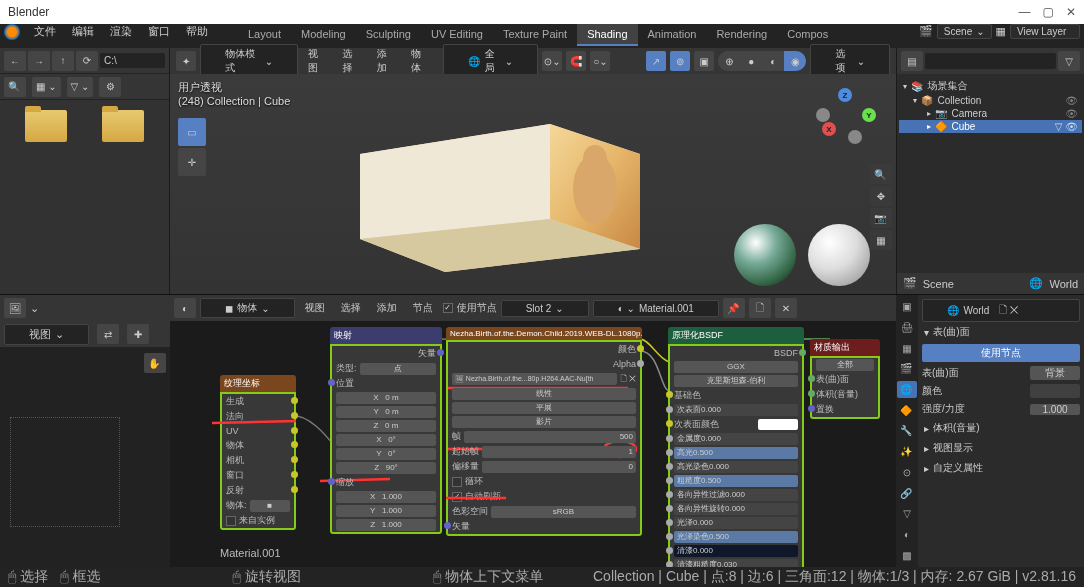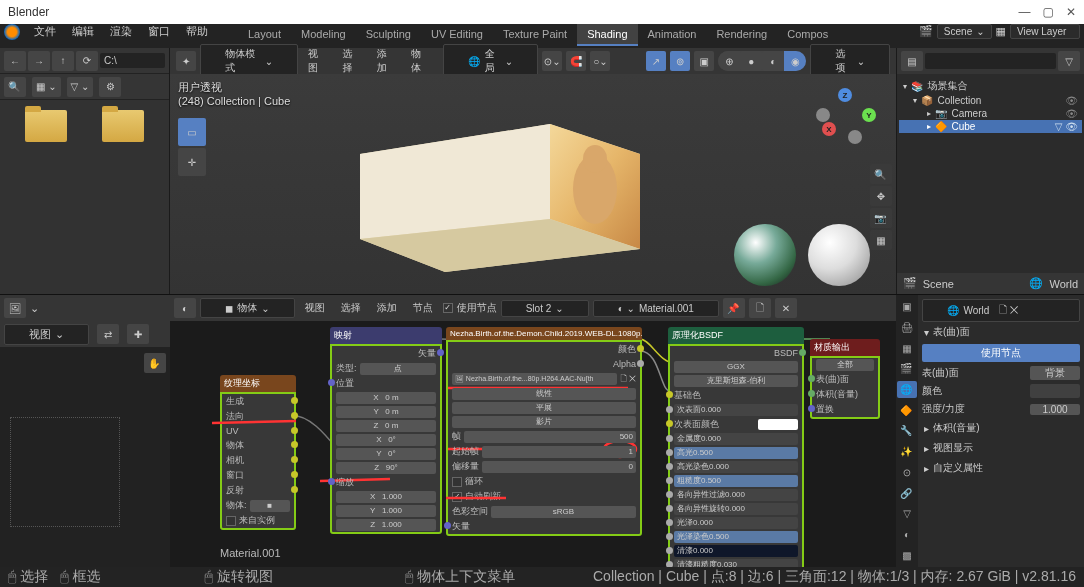--- a/index.html
+++ b/index.html
@@ -604,16 +604,16 @@
           <span>▸</span>
           <span>自定义属性</span>
         </div>
     </div>
   </div>
 </div>
 
 <div class="status">
   <span>🖱 <span>选择</span></span>
   <span>🖱 <span>框选</span></span>
-  <span style="margin-left:92px">🖱 <span>旋转视图</span></span>
+  <span style="margin-left:120px">🖱 <span>旋转视图</span></span>
   <span style="margin-left:120px">🖱 <span>物体上下文菜单</span></span>
   <span class="right">Collection | Cube | 点:8 | 边:6 | 三角面:12 | 物体:1/3 | 内存: 2.67 GiB | v2.81.16</span>
 </div>
 
 </body></html>

